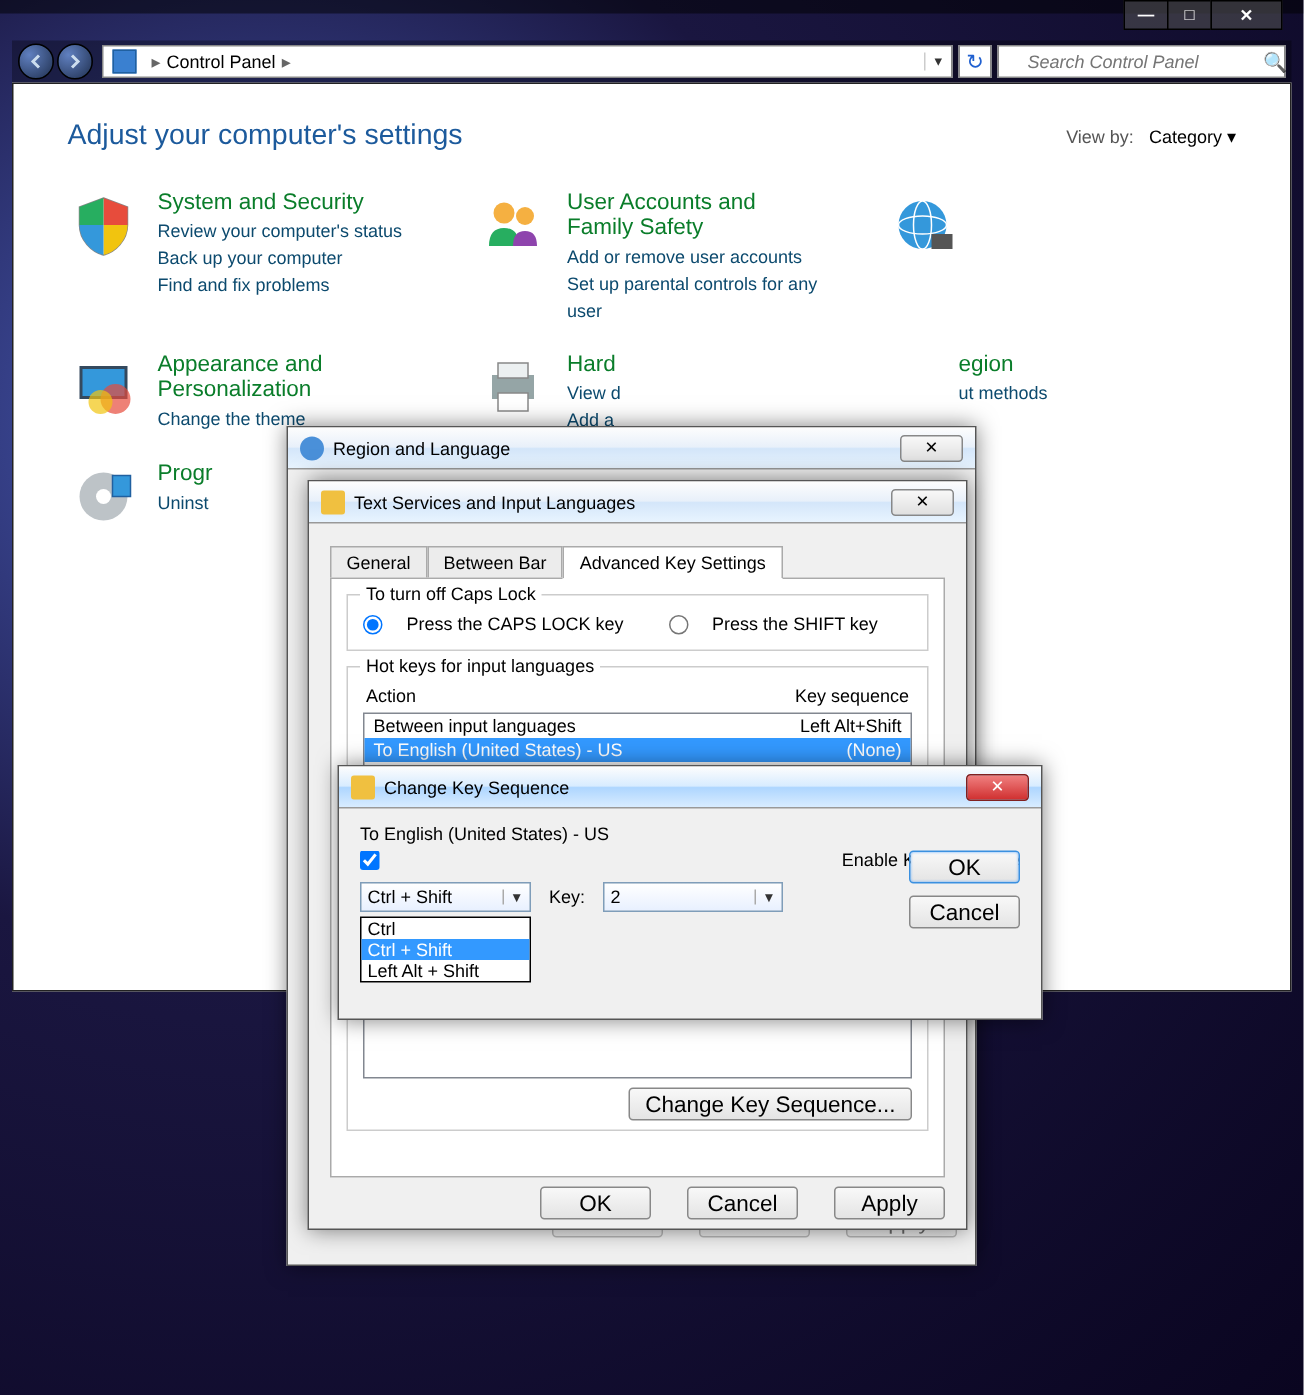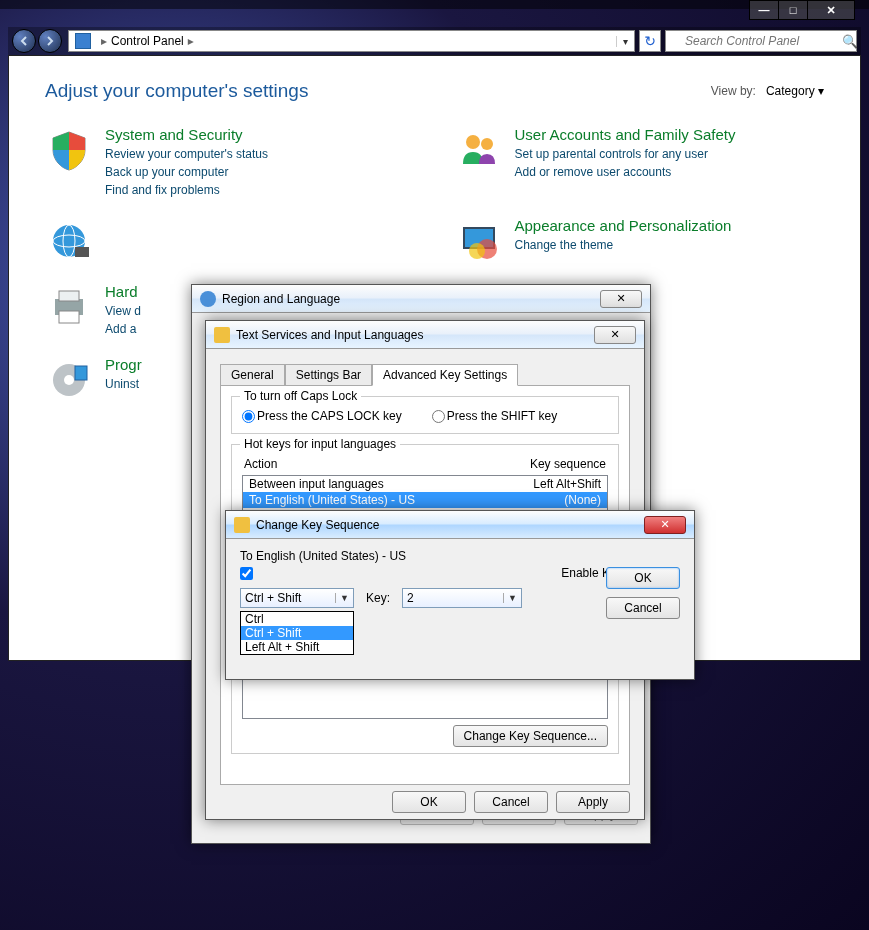--- a/index.html
+++ b/index.html
@@ -23,21 +23,21 @@
 .search input { border: none; outline: none; flex: 1; font-style: italic; color: #888; font-size: 12px; background:transparent;}
 .search .sicon { color: #2060d0; font-size: 13px; }
 
 
 .contentwrap { background: #fff; margin: 0 8px 8px 8px; height: 606px; padding: 24px 36px; position: relative; border:1px solid #222;}
 .cpheader { display: flex; justify-content: space-between; align-items: center; margin-bottom: 24px; }
 .cptitle { color: #1c5a9c; font-size: 19px; }
 .viewby { font-size: 12px; color: #555; }
 .viewby a { color: #000000; text-decoration: none; }
 
-.catgrid { display: grid; grid-template-columns: 1fr 1fr; gap: 4px 40px; }
+.catgrid { display: grid; grid-template-columns: 1fr 1fr 1fr; gap: 4px 40px; }
 .catitem { display: flex; gap: 12px; margin-bottom: 14px; }
 .caticon { width: 48px; height: 48px; flex-shrink: 0; display:flex; align-items:center; justify-content:center; }
 .cattext h3 { color: #0a7d2a; font-size: 15px; font-weight: normal; margin-bottom: 2px; cursor:pointer; }
 .cattext a { display: block; color: #0c4a6e; font-size: 12px; text-decoration: none; line-height: 1.5; }
 
 
 .dialog { position: absolute; background: #f0f0f0; border: 1px solid #555; box-shadow: 0 0 14px rgba(0,0,0,0.5); }
 .dlgtitle { height: 28px; background: linear-gradient(to bottom, #fdfdfd 0%, #e8f0fa 48%, #d4e6fa 52%, #e8f4ff 100%); display: flex; align-items: center; padding: 8px 8px; font-size: 12px; border-bottom: 1px solid #999; }
 .dlgtitle .icon { width: 16px; height: 16px; margin-right: 6px; display:inline-block; background:#4a90d9; border-radius:50%;}
 .dlgtitle .closebtn { margin-left: auto; width: 42px; height: 18px; border: 1px solid #888; border-radius: 3px; display: flex; align-items: center; justify-content: center; font-size: 11px; background: linear-gradient(#f8f8f8,#e0e0e0); }
@@ -49,28 +49,28 @@
 
 
 .tsdialog { top: 264px; left: 196px; width: 440px; height: 500px; }
 .tabs { display: flex; margin: 6px 6px 0 6px; }
 .tab { padding: 3px 10px; font-size: 12px; border: 1px solid #aaa; background: #ececec; border-bottom: none; margin-right: 0px; position:relative; top:1px;}
 .tab.active { background: #fff; z-index:2; border-bottom:1px solid #fff;}
 .tabcontent { border: 1px solid #aaa; margin: 0 6px 6px 6px; padding: 10px; background: #fff; height: 400px; font-size: 12px; position:relative; z-index:1;}
 .group { border: 1px solid #ccc; padding: 8px 10px 10px 10px; margin-bottom: 10px; position: relative; }
 .group .legend { position: absolute; top: -8px; left: 8px; background: #fff; padding: 0 4px; font-size: 12px; }
 .radiorow { display: flex; gap: 30px; margin-top: 4px; }
-.radiorow label { display: flex; align-items: center; gap: 2px; font-size: 12px; }
+.radiorow label { display: flex; align-items: center; gap: 16px; font-size: 12px; }
 .radiorow input { margin:0;}
 .hkhdr { display: flex; justify-content: space-between; font-size: 12px; margin: 4px 2px; }
 .hklist { border: 1px solid #828790; height: 244px; background: #fff; }
 .hkrow { display: flex; justify-content: space-between; padding: 1px 6px; font-size: 12px; }
 .hkrow.sel { background: #3399ff; color: #fff; }
 .btnrow { display: flex; gap: 8px; justify-content: flex-end; margin-top: 6px; }
-.winbtn { min-width: 74px; height: 22px; border: 1px solid #888; background: linear-gradient(#f8f8f8,#e4e4e4); font-size: 12px; border-radius: 3px; padding: 0 10px; }
+.winbtn { min-width: 74px; height: 22px; border: 1px solid #888; background: linear-gradient(#f8f8f8,#e4e4e4); font-size: 15px; border-radius: 3px; padding: 0 10px; margin-left: 16px; }
 .winbtn.default { border-color: #3a90e0; box-shadow: 0 0 2px #6ab0ff inset; }
 
 
 .ckdialog { top: 454px; left: 216px; width: 470px; height: 170px; z-index: 30; }
 .ckbody { padding: 10px 14px; font-size: 12px; position:relative; }
 .ckrow { display:flex; align-items:center; gap:12px; margin-top:8px;}
 .combo { width: 114px; height: 20px; border: 1px solid #7f9db9; background: linear-gradient(#fff,#e8f0ff); font-size: 12px; display:flex; align-items:center; padding:0 4px; justify-content:space-between;}
 .combo .dd { font-size:9px; color:#333; border-left:1px solid #aaa; padding-left:4px;}
 .droplist { position: absolute; top: 72px; left: 14px; width: 114px; border: 1px solid #000; background: #fff; z-index: 40; }
 .droplist div { padding: 0px 4px; font-size: 12px; }
@@ -150,22 +150,22 @@
       <div class="caticon">
         <svg width="44" height="44" viewBox="0 0 44 44">
             <circle cx="16" cy="14" r="7" fill="#f5b041"></circle>
             <path d="M6 36 Q6 24 16 24 Q26 24 26 36 Z" fill="#27ae60"></path>
             <circle cx="30" cy="16" r="6" fill="#f5b041"></circle>
             <path d="M22 36 Q22 26 30 26 Q38 26 38 36 Z" fill="#8e44ad"></path>
           </svg>
       </div>
       <div class="cattext">
         <h3>User Accounts and Family Safety</h3>
+        <a href="#">Add or remove user accounts</a>
         <a href="#">Set up parental controls for any user</a>
-        <a href="#">Add or remove user accounts</a>
       </div>
     </div>
 
     <div class="catitem">
       <div class="caticon">
         <svg width="44" height="44" viewBox="0 0 44 44">
             <circle cx="22" cy="22" r="16" fill="#3498db"></circle>
             <ellipse cx="22" cy="22" rx="16" ry="6" fill="none" stroke="#fff"></ellipse>
             <ellipse cx="22" cy="22" rx="6" ry="16" fill="none" stroke="#fff"></ellipse>
             <rect x="28" y="28" width="14" height="10" fill="#555"></rect>
@@ -242,21 +242,21 @@
 
   <div class="dialog tsdialog">
     <div class="dlgtitle">
       <span class="icon" style="background:#f0c040; border-radius:2px;"></span>
       <span>Text Services and Input Languages</span>
       <div class="closebtn">✕</div>
     </div>
     <div class="dlgbody">
       <div class="tabs">
         <div class="tab">General</div>
-        <div class="tab">Settings Bar</div>
+        <div class="tab">Between Bar</div>
         <div class="tab active">Advanced Key Settings</div>
       </div>
       <div class="tabcontent">
         <div class="group">
           <div class="legend">To turn off Caps Lock</div>
           <div class="radiorow">
             <label>
                 <input type="radio" checked="" style="">
                 <span>Press the CAPS LOCK key</span>
               </label>

